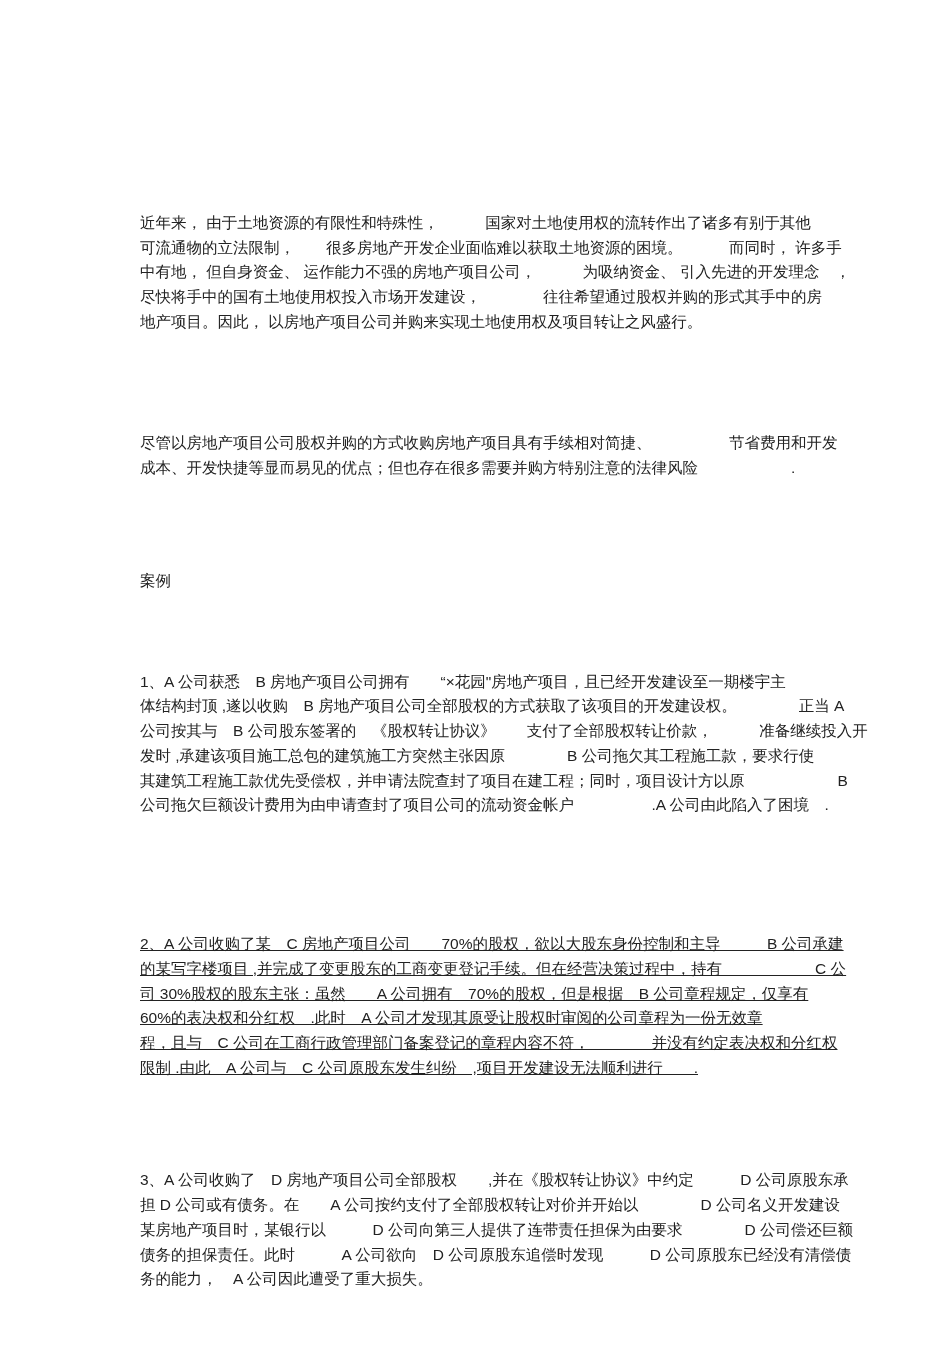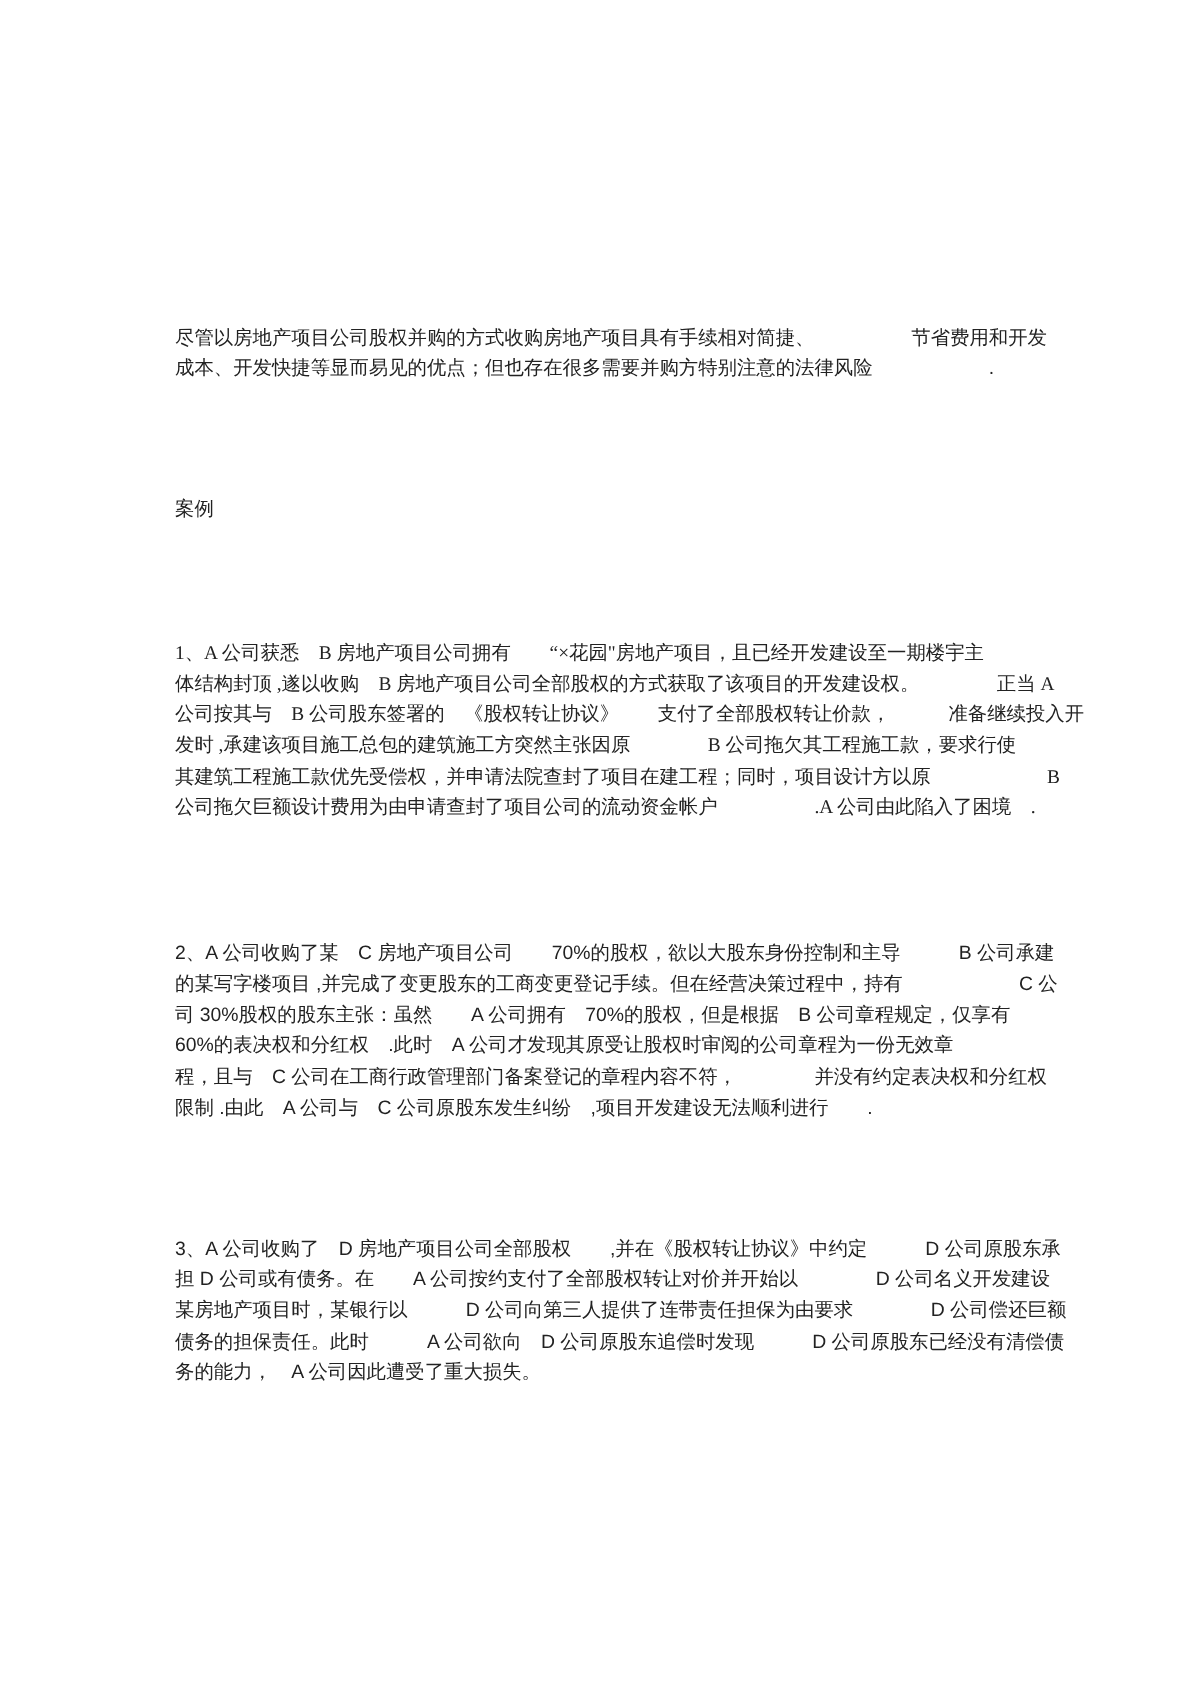--- a/index.html
+++ b/index.html
@@ -29,31 +29,36 @@
     width: 720px;
     color: var(--text-color, #222222);
     font-size: 15.5px;
     line-height: 24.7px;
     white-space: pre; 
   }
   .line, .para, .heading {
     white-space: pre;
   }
   .m33 { margin-top: 23px; }
-  .m28 { margin-top: 18px; }
+  .m28 { margin-top: 40px; text-decoration: underline; }
   .m25 { margin-top: 14px; }
-  .m2  { margin-top: 16px; font-family: Liberation Serif, serif; }
+  .m2  { margin-top: 2px; }
 </style>
 </head>
 <body>
 
 <div class="page">
   <div class="content">
 
 
+    <div class="para">近年来， 由于土地资源的有限性和特殊性，　　　国家对土地使用权的流转作出了诸多有别于其他
+可流通物的立法限制，　　很多房地产开发企业面临难以获取土地资源的困境。　　　而同时， 许多手
+中有地， 但自身资金、 运作能力不强的房地产项目公司，　　　为吸纳资金、 引入先进的开发理念　，
+尽快将手中的国有土地使用权投入市场开发建设，　　　　往往希望通过股权并购的形式其手中的房
+地产项目。因此， 以房地产项目公司并购来实现土地使用权及项目转让之风盛行。</div>
 
     <div class="para m33">尽管以房地产项目公司股权并购的方式收购房地产项目具有手续相对简捷、　　　　　节省费用和开发
 成本、开发快捷等显而易见的优点；但也存在很多需要并购方特别注意的法律风险　　　　　　.</div>
 
     <div class="heading m25">案例</div>
 
     <div class="para m2">1、A 公司获悉　B 房地产项目公司拥有　　“×花园"房地产项目，且已经开发建设至一期楼宇主
 体结构封顶 ,遂以收购　B 房地产项目公司全部股权的方式获取了该项目的开发建设权。　　　　正当 A
 公司按其与　B 公司股东签署的　《股权转让协议》　　支付了全部股权转让价款，　　　准备继续投入开
 发时 ,承建该项目施工总包的建筑施工方突然主张因原　　　　B 公司拖欠其工程施工款，要求行使

